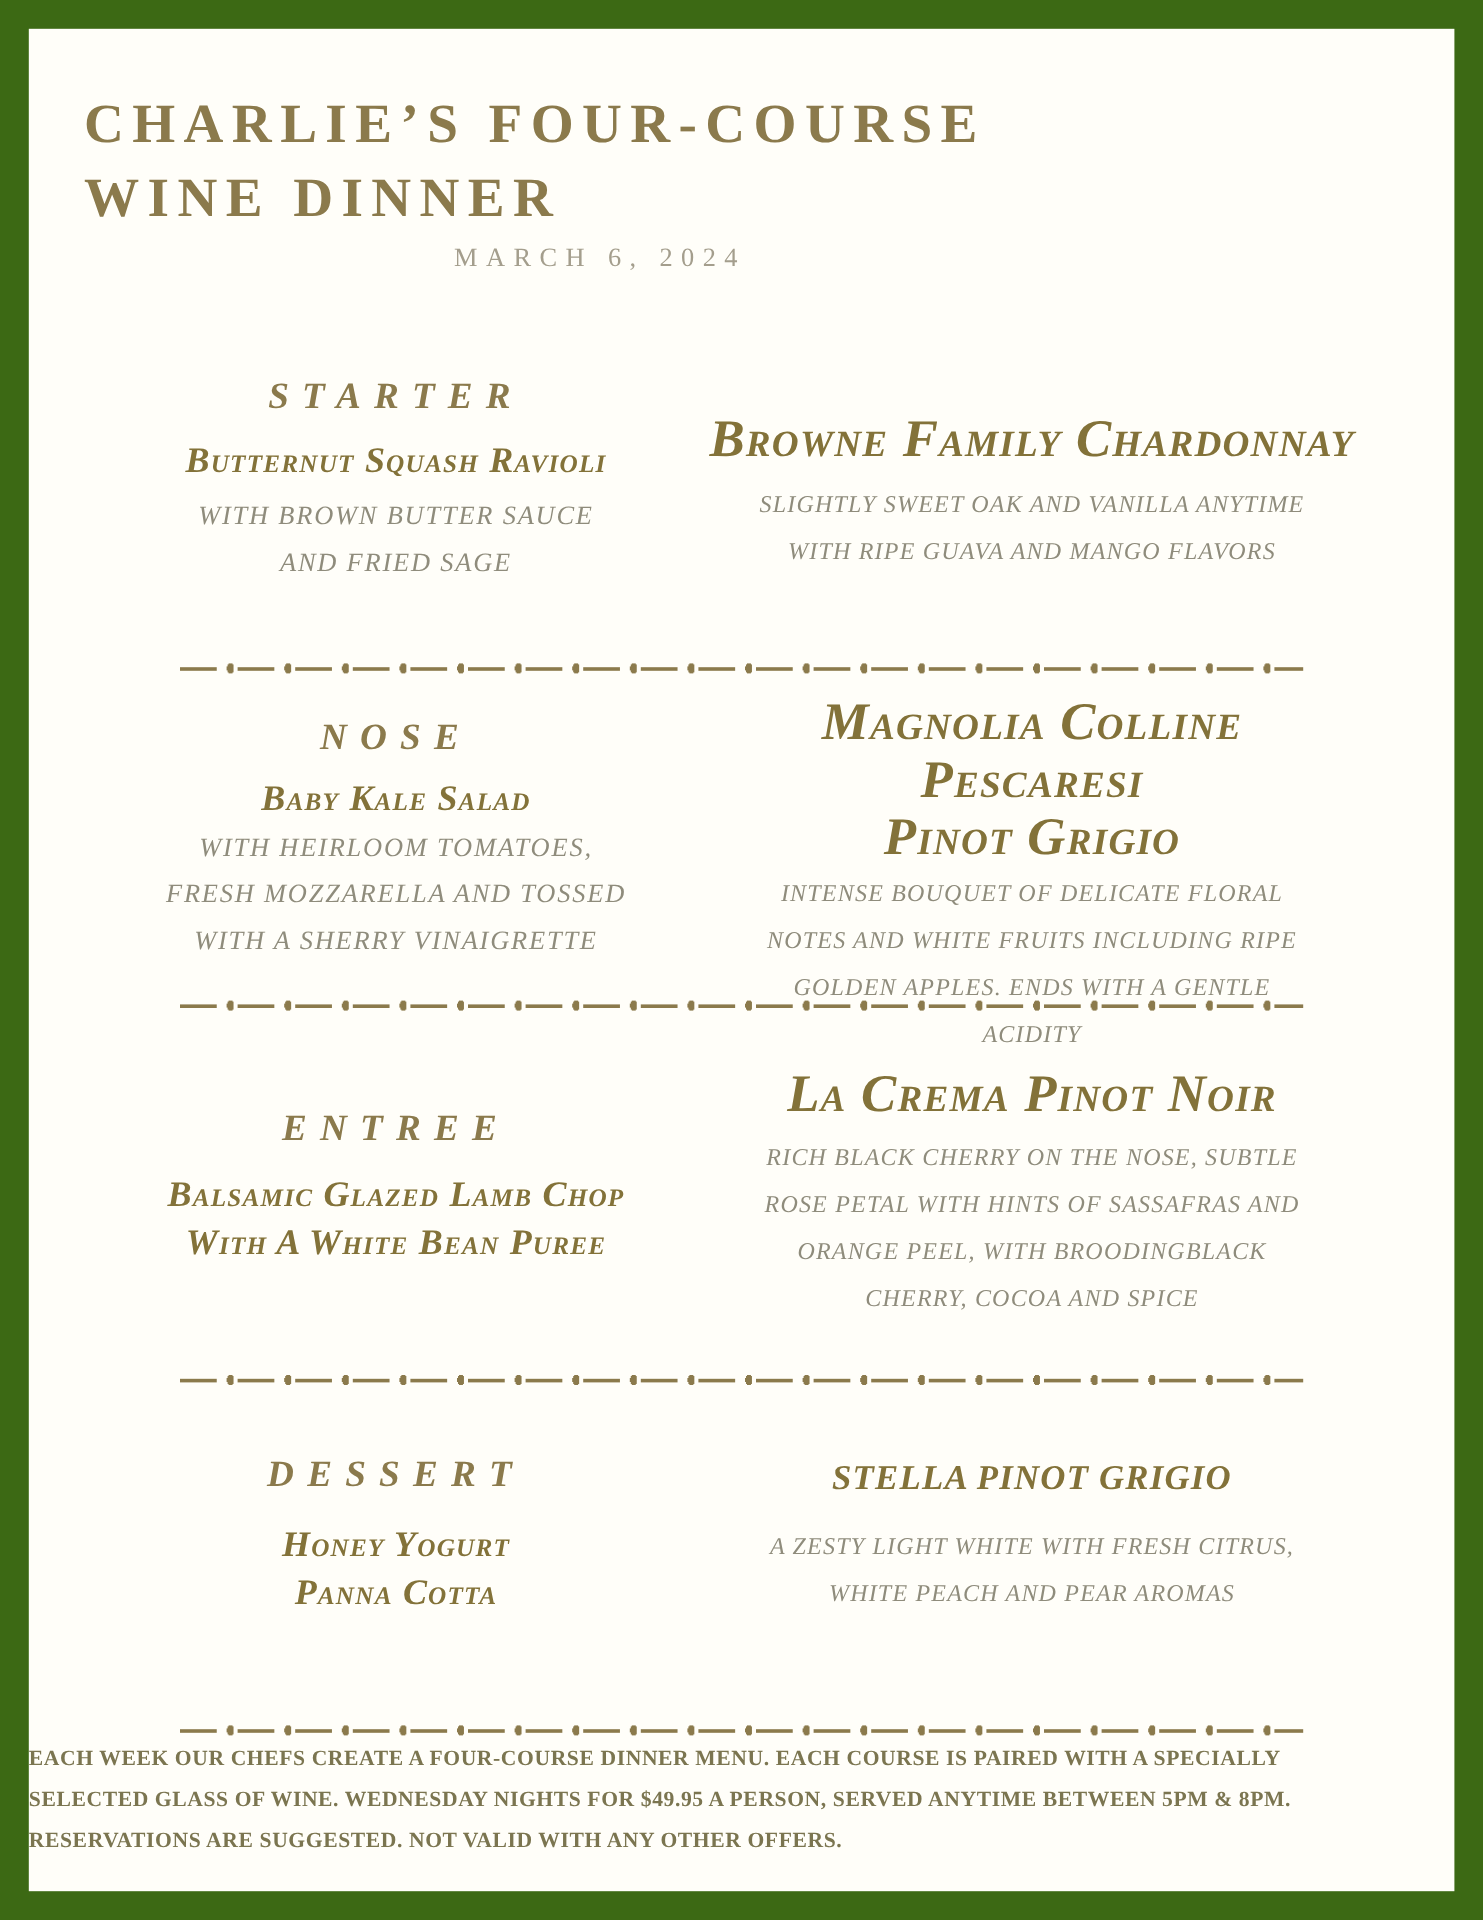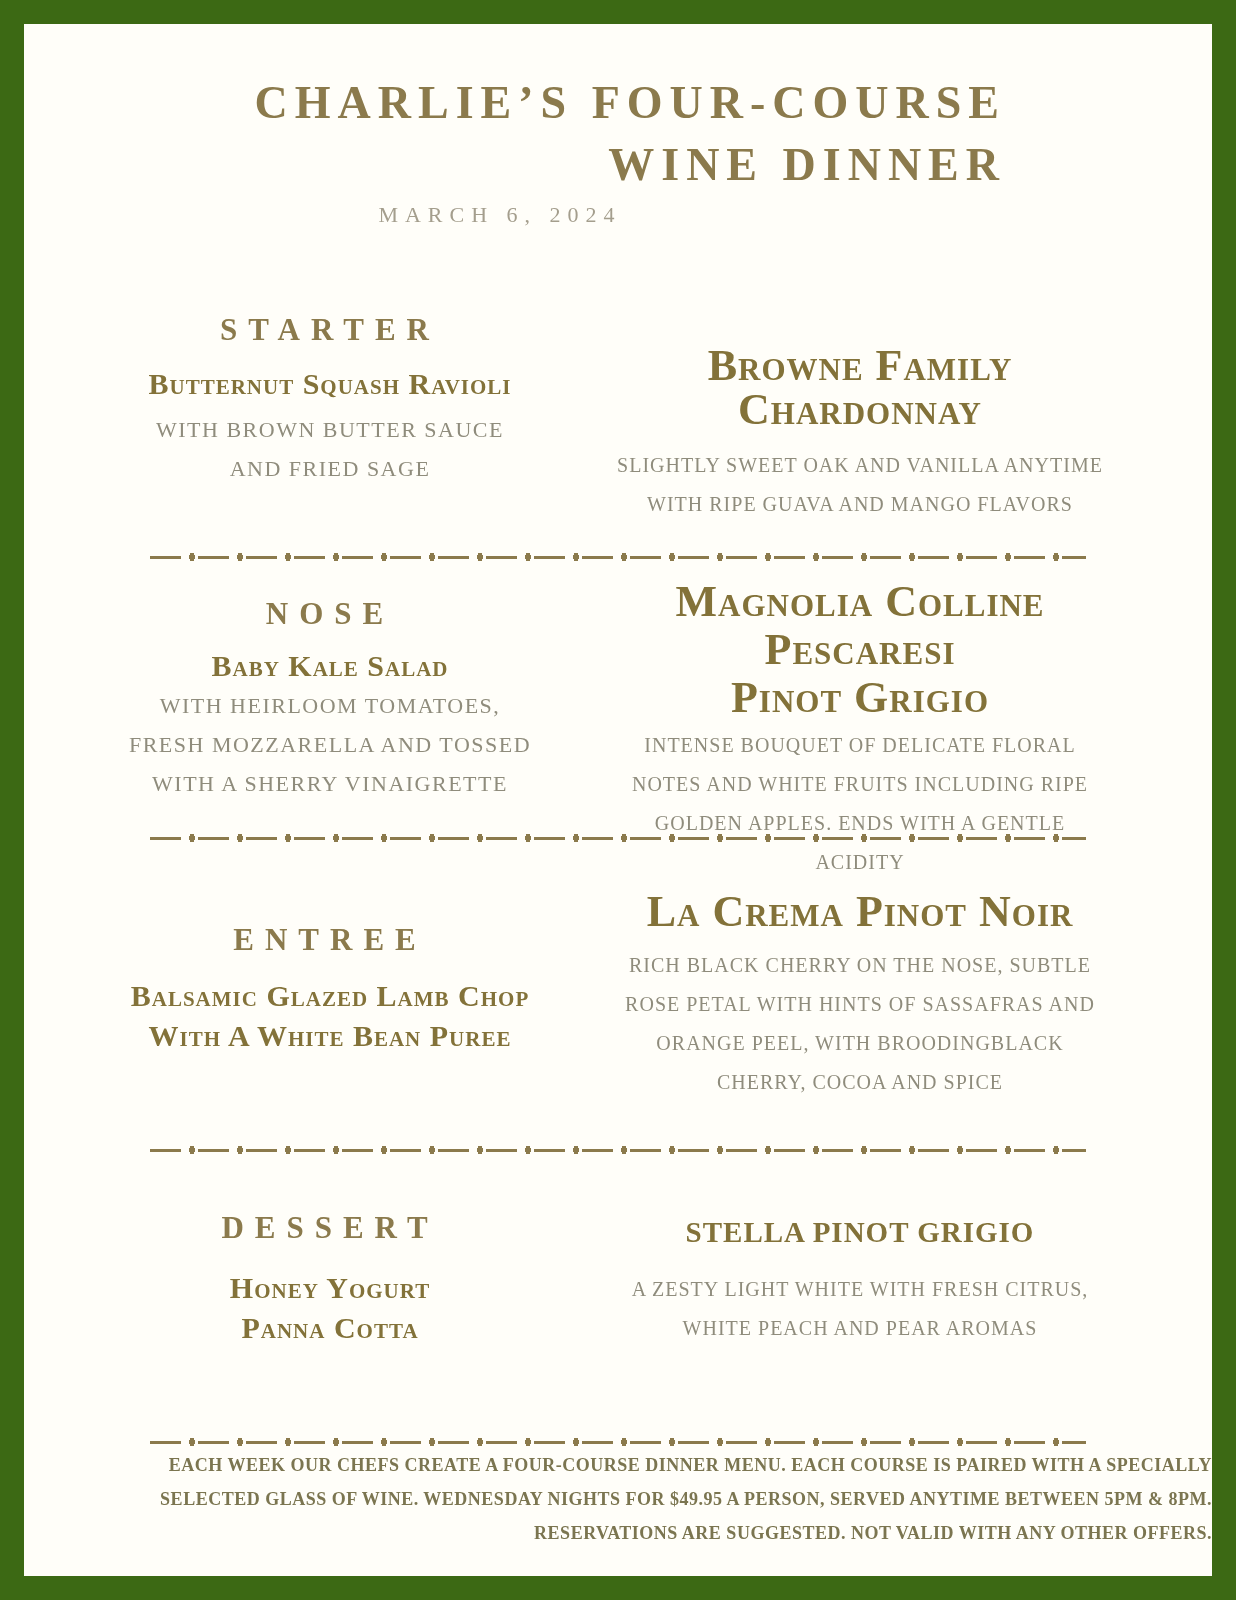--- a/index.html
+++ b/index.html
@@ -6,35 +6,35 @@
   .page{
     position:relative;
     width:1236px;height:1600px;
     box-sizing:border-box;
     border:24px solid var(--border-green,#3c6914);
     background:var(--background,#fffef9);
     font-family:"Liberation Serif","DejaVu Serif",serif;
     overflow:hidden;
   }
   
-  .menu-title{position:absolute;top:48px;left:0;width:982px;text-align:right;}
+  .menu-title{position:absolute;top:48px;left:0;width:982px;text-align:left;padding-left:46px;}
   .title-line{
     font-size:46px;line-height:62px;font-weight:bold;
     letter-spacing:7px;color:var(--title-gold,#8b7a4c);
   }
   .menu-date{
     position:absolute;top:176px;left:0;width:952px;text-align:center;
     font-size:22px;line-height:30px;letter-spacing:7px;
     color:var(--date-gray,#a49e8d);
   }
   
   .row{
     position:absolute;left:0;width:1188px;box-sizing:border-box;
     display:grid;grid-template-columns:460px 540px;column-gap:30px;
-    padding:0 82px 0 76px;text-align:center;
+    padding:0 82px 0 76px;text-align:center;font-style:italic;
   }
   .r1{top:288px}
   .r2{top:554px}
   .r3{top:866px}
   .r4{top:1186px}
   .course-label{
     font-size:31px;line-height:36px;font-weight:bold;letter-spacing:11px;
     color:var(--title-gold,#8b7a4c);
   }
   .dish-name{
@@ -75,21 +75,21 @@
       radial-gradient(ellipse 3px 4.5px at 4px 5px,var(--title-gold,#8b7a4c) 98%,transparent 100%);
     background-size:48px 3px,48px 10px;
     background-position:0 center,38px 0;
     background-repeat:repeat-x;
   }
   .d1{top:528px}
   .d2{top:809px}
   .d3{top:1121px}
   .d4{top:1413px}
   
-  .menu-footer{position:absolute;top:1424px;left:0;width:1188px;text-align:right;}
+  .menu-footer{position:absolute;top:1424px;left:0;width:1188px;text-align:left;}
   .footer-line{
     font-size:18px;line-height:34px;font-weight:bold;letter-spacing:0.5px;
     white-space:nowrap;color:var(--footer-olive,#7b7550);
   }
 </style>
 </head>
 <body>
 
 <div class="page">
 

